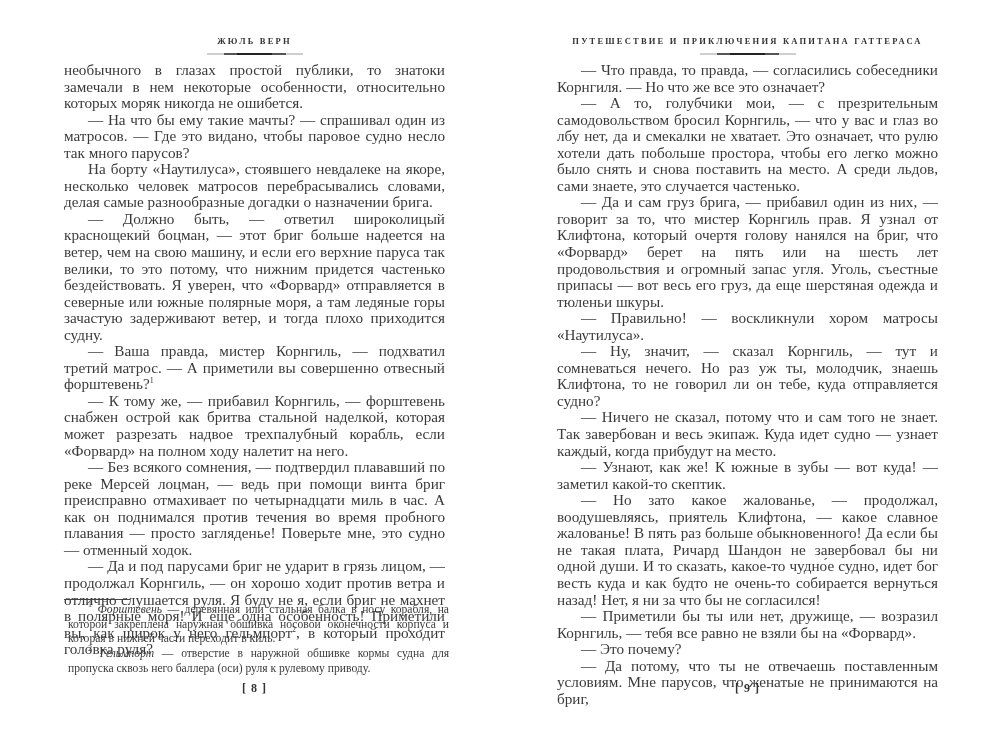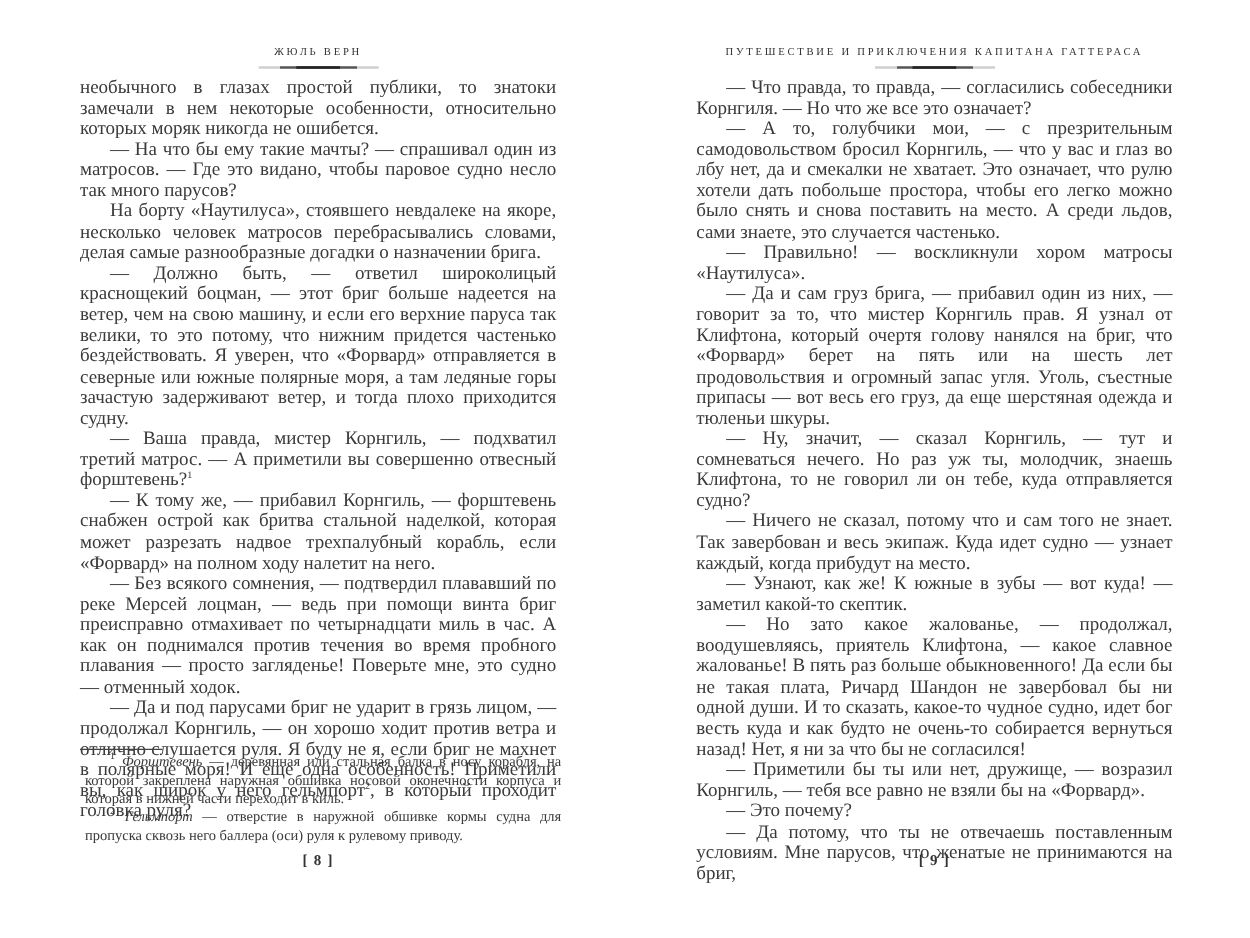--- a/index.html
+++ b/index.html
@@ -2,21 +2,21 @@
 <html><head>
 <meta charset="utf-8">
 <style>
   html, body { margin:0; padding:0; background:#ffffff; }
   body { width:1000px; height:750px; position:relative; overflow:hidden;
          font-family:"Liberation Serif","DejaVu Serif",serif; color:#3a3a3a; }
   .page { position:absolute; top:0; height:750px; }
   .page.left { left:64px; width:381px; }
   .page.right { left:557px; width:381px; }
   .running-head { position:absolute; top:36px; left:0; width:100%; text-align:center;
-         font-size:8.5px; font-weight:normal; letter-spacing:2.2px; color:#333; }
+         font-size:8.5px; font-weight:bold; letter-spacing:2.2px; color:#333; }
   .ornament { position:absolute; top:53px; left:50%; width:96px; margin-left:-48px; height:2px;
          background:linear-gradient(to right,#cfcfcf 0,#cfcfcf 18%,#555 18%,#555 82%,#cfcfcf 82%,#cfcfcf 100%); }
   .ornament::after { content:""; position:absolute; left:32%; width:36%; top:0; height:2px; background:#222; }
   .body-text { position:absolute; top:62px; left:0; width:100%; font-size:15.2px; line-height:16.55px;
          text-align:justify; hyphens:manual; }
   .body-text p { margin:0; text-indent:0; }
   .body-text p.ind { text-indent:24px; }
   .body-text p.cont { text-indent:0; }
   sup { font-size:8px; vertical-align:6px; line-height:0; }
   .fn-rule { position:absolute; left:0; width:66px; height:1px; background:#444; }
@@ -48,22 +48,22 @@
   </div>
   <div class="folio">[ 8 ]</div>
 </div>
 
 <div class="page right">
   <div class="running-head">ПУТЕШЕСТВИЕ И ПРИКЛЮЧЕНИЯ КАПИТАНА ГАТТЕРАСА</div>
   <div class="ornament"></div>
   <div class="body-text">
     <p class="ind">— Что правда, то правда, — согласились собеседники Корнгиля. — Но что же все это означает?</p>
     <p class="ind">— А то, голубчики мои, — с презрительным самодовольством бросил Корнгиль, — что у вас и глаз во лбу нет, да и смекалки не хватает. Это означает, что рулю хотели дать побольше простора, чтобы его легко можно было снять и снова поставить на место. А среди льдов, сами знаете, это случается частенько.</p>
+    <p class="ind">— Да и сам груз брига, — прибавил один из них, — говорит за то, что мистер Корнгиль прав. Я узнал от Клифтона, который очертя голову нанялся на бриг, что «Форвард» берет на пять или на шесть лет продовольствия и огромный запас угля. Уголь, съестные припасы — вот весь его груз, да еще шерстяная одежда и тюленьи шкуры.</p>
     <p class="ind">— Правильно! — воскликнули хором матросы «Наутилуса».</p>
-    <p class="ind">— Да и сам груз брига, — прибавил один из них, — говорит за то, что мистер Корнгиль прав. Я узнал от Клифтона, который очертя голову нанялся на бриг, что «Форвард» берет на пять или на шесть лет продовольствия и огромный запас угля. Уголь, съестные припасы — вот весь его груз, да еще шерстяная одежда и тюленьи шкуры.</p>
     <p class="ind">— Ну, значит, — сказал Корнгиль, — тут и сомневаться нечего. Но раз уж ты, молодчик, знаешь Клифтона, то не говорил ли он тебе, куда отправляется судно?</p>
     <p class="ind">— Ничего не сказал, потому что и сам того не знает. Так завербован и весь экипаж. Куда идет судно — узнает каждый, когда прибудут на место.</p>
     <p class="ind">— Узнают, как же! К южные в зубы — вот куда! — заметил какой-то скептик.</p>
     <p class="ind">— Но зато какое жалованье, — продолжал, воодушевляясь, приятель Клифтона, — какое славное жалованье! В пять раз больше обыкновенного! Да если бы не такая плата, Ричард Шандон не завербовал бы ни одной души. И то сказать, какое-то чудно́е судно, идет бог весть куда и как будто не очень-то собирается вернуться назад! Нет, я ни за что бы не согласился!</p>
     <p class="ind">— Приметили бы ты или нет, дружище, — возразил Корнгиль, — тебя все равно не взяли бы на «Форвард».</p>
     <p class="ind">— Это почему?</p>
     <p class="ind">— Да потому, что ты не отвечаешь поставленным условиям. Мне парусов, что женатые не принимаются на бриг,</p>
   </div>
   <div class="folio">[ 9 ]</div>
 </div>

